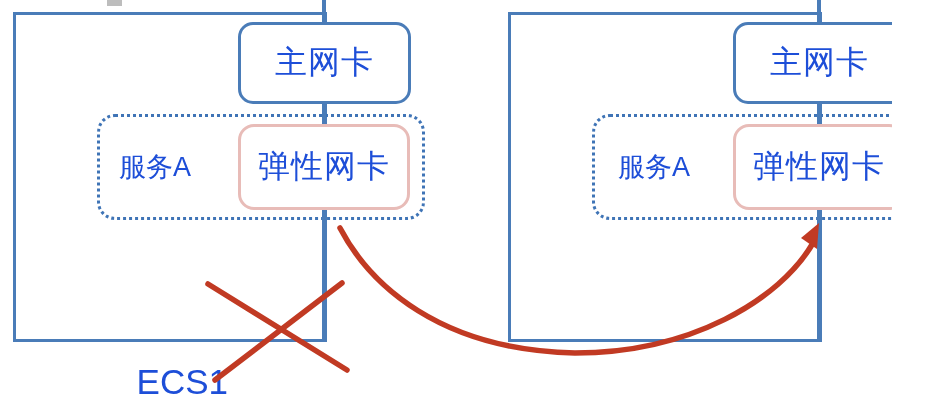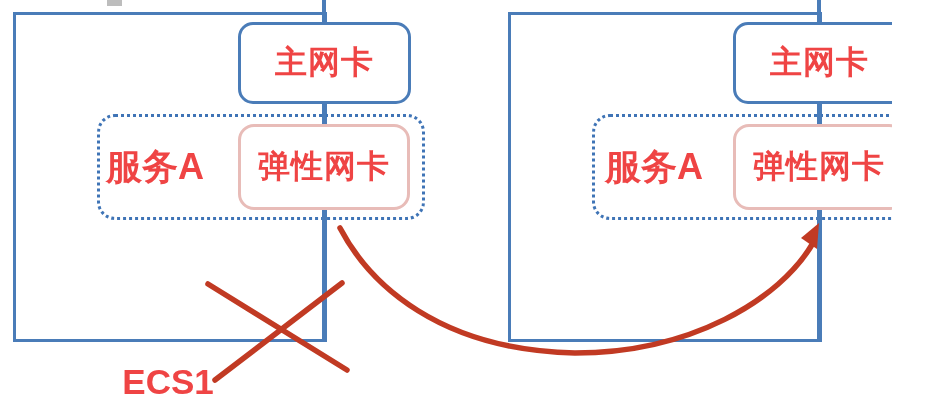--- a/index.html
+++ b/index.html
@@ -7,22 +7,21 @@
     padding: 0;
     background: #ffffff;
     font-family: "Liberation Sans", "DejaVu Sans", sans-serif;
   }
   .canvas {
     position: relative;
     width: 892px;
     height: 404px;
     background: #ffffff;
     overflow: hidden;
-    color: #ef4444;
-    font-weight: bold;
+    color: #1d4ed8;
   }
   .abs { position: absolute; box-sizing: border-box; }
 
   
   .ecs-rect {
     border: 3px solid #4a7cb8;
     background: transparent;
     z-index: 1;
   }
   #ecs1-rect { left: 13px; top: 12px; width: 314px; height: 330px; }
@@ -75,31 +74,31 @@
     letter-spacing: 1px;
   }
   #ecs1-elastic { left: 238px; top: 124px; width: 172px; height: 86px; }
   #ecs2-elastic { left: 733px; top: 124px; width: 172px; height: 86px; }
 
   
   .service-label {
     z-index: 4;
     width: 120px;
     text-align: center;
-    font-size: 36px;
+    font-size: 27px;
     line-height: 40px;
   }
   #ecs1-service-label { left: 95px; top: 147px; }
   #ecs2-service-label { left: 594px; top: 147px; }
 
   
   .ecs-caption {
     z-index: 4;
     width: 120px;
-    text-align: center;
+    text-align: right;
     font-size: 35px;
     line-height: 38px;
   }
   #ecs1-caption { left: 108px; top: 363px; }
   #ecs2-caption { left: 605px; top: 363px; }
 
   
   #annotation-svg {
     left: 0; top: 0;
     width: 926px; height: 404px;

